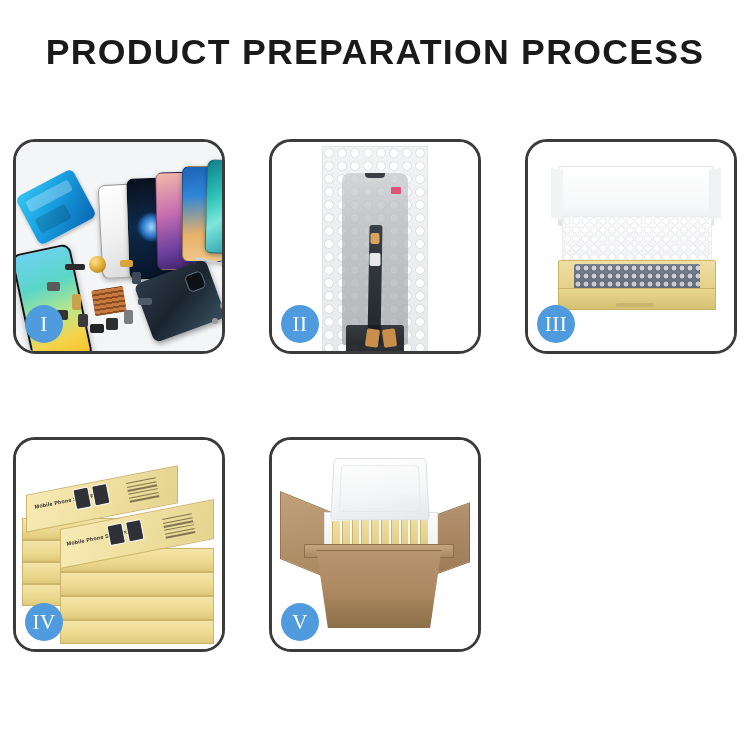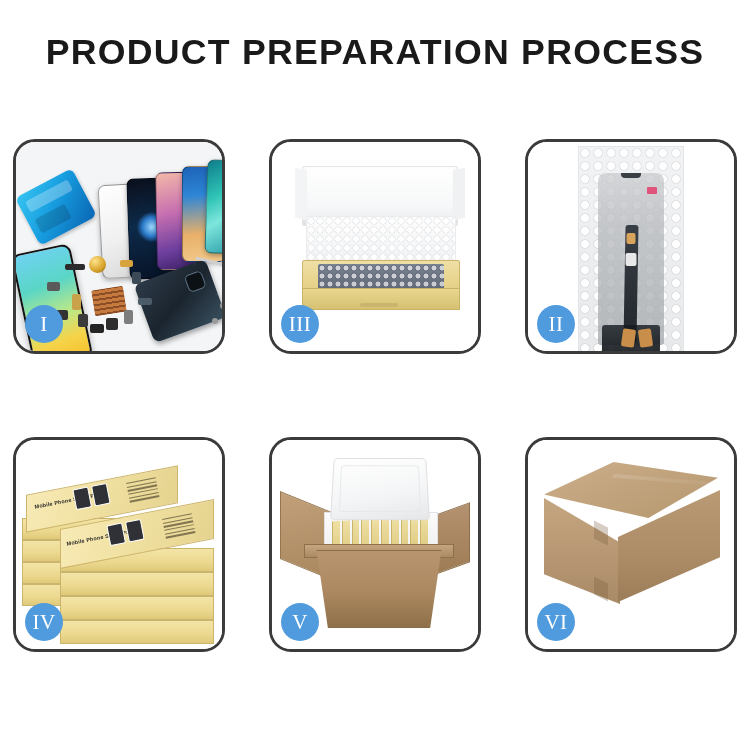--- a/index.html
+++ b/index.html
@@ -329,51 +329,51 @@
       <div class="chip c10"></div>
         <div class="chip c11"></div>
       <div class="chip c12"></div>
         <div class="chip c13"></div>
     </div>
     <div class="badge">I</div>
   </div>
 
   <div class="panel">
     <div class="panel-stage">
-      <div class="p3-bg"></div>
-      <div class="p3-lid"></div>
-      <div class="p3-foam"></div>
-      <div class="p3-tray"></div>
-      <div class="p3-bubble"></div>
-      <div class="p3-tray-front"></div>
-      <div class="p3-tray-notch"></div>
-    </div>
-    <div class="badge">III</div>
-  </div>
-
-  <div class="panel">
-    <div class="panel-stage">
       <div class="p2-bg"></div>
       <div class="p2-bag">
         <div class="p2-screen"></div>
         <div class="p2-notch"></div>
         <div class="p2-base"></div>
         <div class="p2-flexstrip"></div>
         <div class="p2-conn"></div>
         <div class="p2-ic"></div>
         <div class="p2-foot-l"></div>
         <div class="p2-foot-r"></div>
         <div class="p2-label"></div>
       </div>
     </div>
     <div class="badge">II</div>
   </div>
 
   <div class="panel">
     <div class="panel-stage">
+      <div class="p3-bg"></div>
+      <div class="p3-lid"></div>
+      <div class="p3-foam"></div>
+      <div class="p3-tray"></div>
+      <div class="p3-bubble"></div>
+      <div class="p3-tray-front"></div>
+      <div class="p3-tray-notch"></div>
+    </div>
+    <div class="badge">III</div>
+  </div>
+
+  <div class="panel">
+    <div class="panel-stage">
       <div class="p4-bg"></div>
       <div class="stackwrap">
 
         <div class="sbox" style="left:6px;  top:78px;  width:108px; height:20px;"></div>
         <div class="sbox" style="left:6px;  top:100px; width:108px; height:20px;"></div>
         <div class="sbox" style="left:6px;  top:122px; width:108px; height:20px;"></div>
         <div class="sbox" style="left:6px;  top:144px; width:108px; height:20px;"></div>
 
         <div class="sbox" style="left:44px; top:108px; width:152px; height:22px;"></div>
         <div class="sbox" style="left:44px; top:132px; width:152px; height:22px;"></div>
@@ -434,27 +434,14 @@
           <i></i>
       </div>
       <div class="p5-tape"></div>
       <div class="p5-cooler-lid"></div>
       <div class="p5-rim"></div>
       <div class="p5-body"></div>
     </div>
     <div class="badge">V</div>
   </div>
 
-  <div class="panel">
-    <div class="panel-stage">
-      <div class="p6-bg"></div>
-      <div class="p6-tape-top"></div>
-      <div class="p6-top"></div>
-      <div class="p6-left"></div>
-      <div class="p6-right"></div>
-      <div class="p6-seam"></div>
-      <div class="p6-tab-a"></div>
-      <div class="p6-tab-b"></div>
-    </div>
-    <div class="badge">VI</div>
-  </div>
 
 </div>
 
 </body></html>

